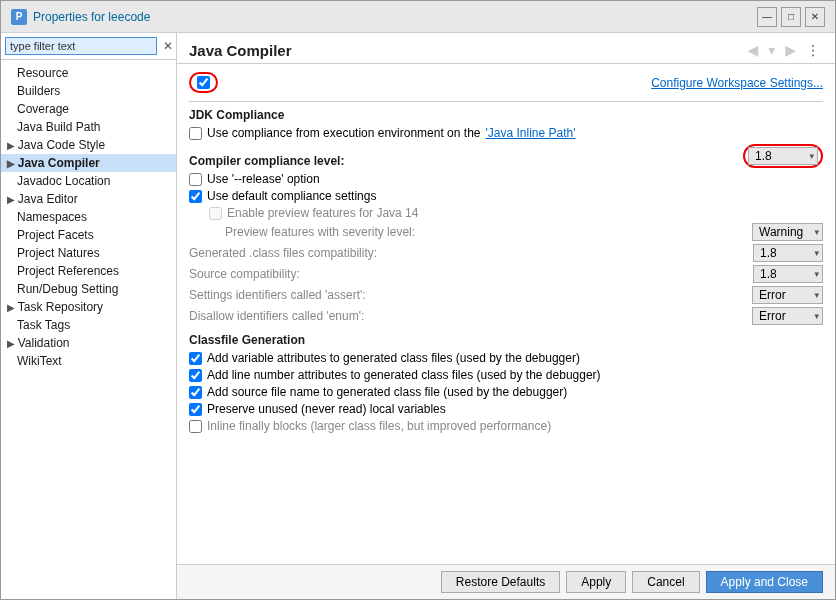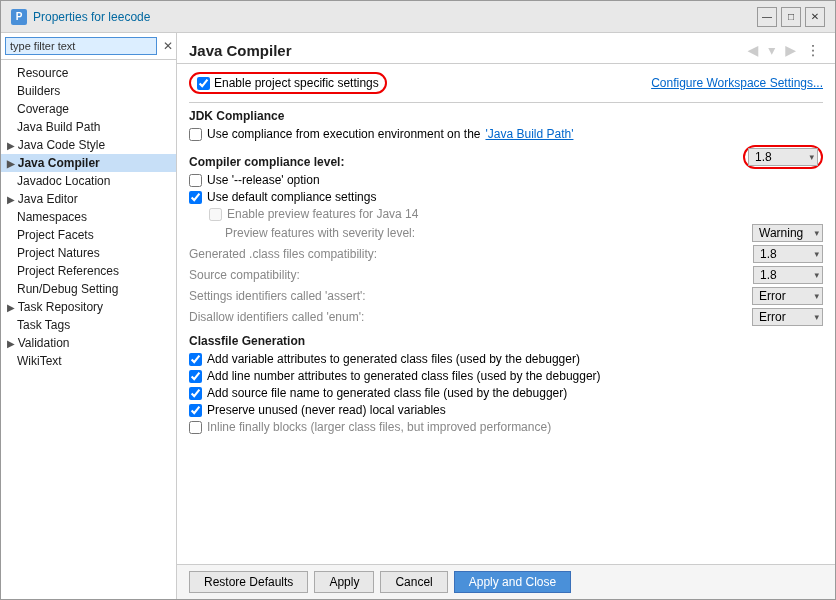--- a/index.html
+++ b/index.html
@@ -295,20 +295,21 @@
 
     
     .classfile-section {
       margin-top: 8px;
     }
 
     .bottom-bar {
       border-top: 1px solid #ccc;
       padding: 6px 12px;
       display: flex;
+      justify-content: flex-end;
       gap: 6px;
       background: #f5f5f5;
     }
     .bottom-btn {
       padding: 3px 14px;
       border: 1px solid #aaa;
       background: #e8e8e8;
       cursor: pointer;
       font-size: 12px;
     }
@@ -379,33 +380,32 @@
           <button class="nav-btn disabled">▶</button>
           <button class="nav-btn">⋮</button>
         </div>
       </div>
 
       <div class="panel-content">
 
         <div class="enable-row">
           <div class="oval-border">
             <input type="checkbox" checked="" style="">
-            <span>Enable project specific settings</span>
           </div>
           <span class="configure-link">Configure Workspace Settings...</span>
         </div>
 
         <hr class="divider-line">
 
         <div class="section-label">JDK Compliance</div>
 
         <div class="check-row">
           <input type="checkbox" style="">
           <span>Use compliance from execution environment on the </span>
-          <span class="jdk-link">'Java Build Path'</span>
+          <span class="jdk-link">'Java Inline Path'</span>
         </div>
 
         <div class="compliance-row">
           <span class="compliance-label">Compiler compliance level:</span>
           <div class="oval-select-border">
             <div class="select-wrapper">
               <select class="select-control">
                 <option>1.8</option>
                 <option>11</option>
                 <option>14</option>

